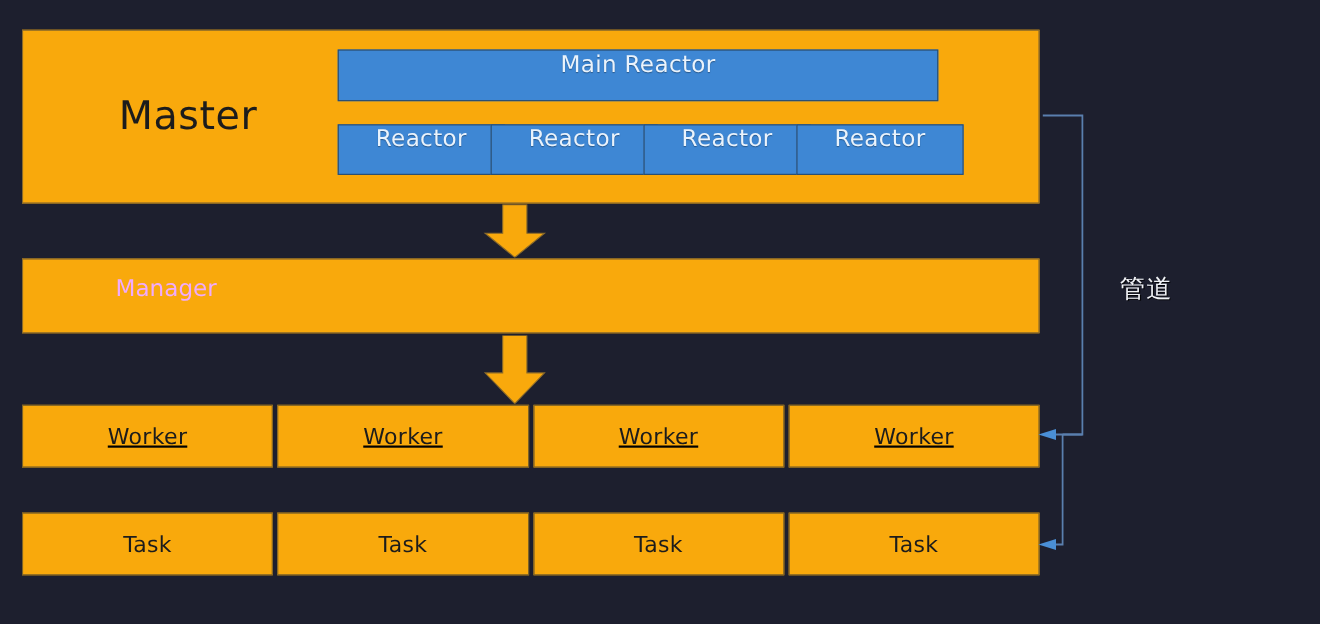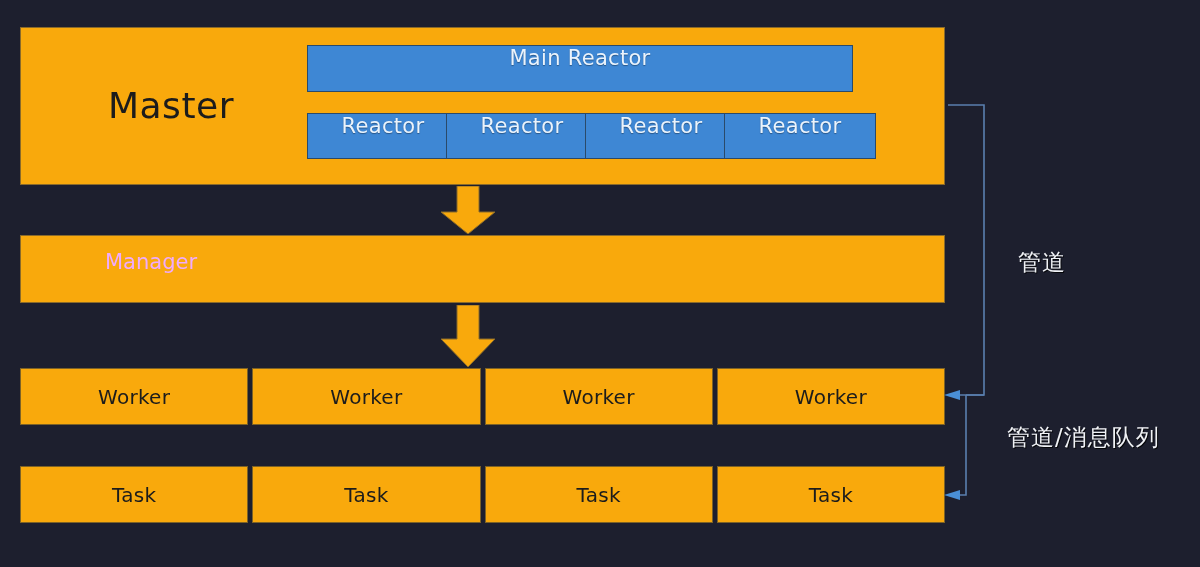--- a/index.html
+++ b/index.html
@@ -98,21 +98,21 @@
   #arrow-manager-worker { left: 437px; top: 305px; height: 62px; }
 
   
   .row-strip {
     position: absolute;
     left: 20px;
     width: 925px;
     display: flex;
     gap: 4px;
   }
-  #worker-row { top: 368px; height: 57px; }
+  #worker-row { top: 368px; height: 57px; text-decoration: underline; }
   #task-row   { top: 466px; height: 57px; justify-content: space-between; }
   .row-cell {
     flex: 1 1 0;
     background: #f9a90c;
     border: 1px solid #7d6226;
     box-sizing: border-box;
     display: flex;
     align-items: center;
     justify-content: center;
     font-size: 20px;
@@ -209,15 +209,14 @@
   <svg id="connectors" viewBox="0 0 1200 567">
 
     <path d="M 948 105 L 984 105 L 984 395 L 960 395" fill="none" stroke="#5a7fae" stroke-width="1.6"></path>
     <polygon points="960,390 944,395 960,400" fill="#4a8fd6"></polygon>
 
     <path d="M 984 395 L 966 395 M 966 395 L 966 495 L 960 495" fill="none" stroke="#5a7fae" stroke-width="1.6"></path>
     <polygon points="960,490 944,495 960,500" fill="#4a8fd6"></polygon>
   </svg>
 
   <div class="cn-label" id="label-pipe">管道</div>
-  <div class="cn-label" id="label-pipe-mq">管道/消息队列</div>
 
 </div>
 
 </body></html>

